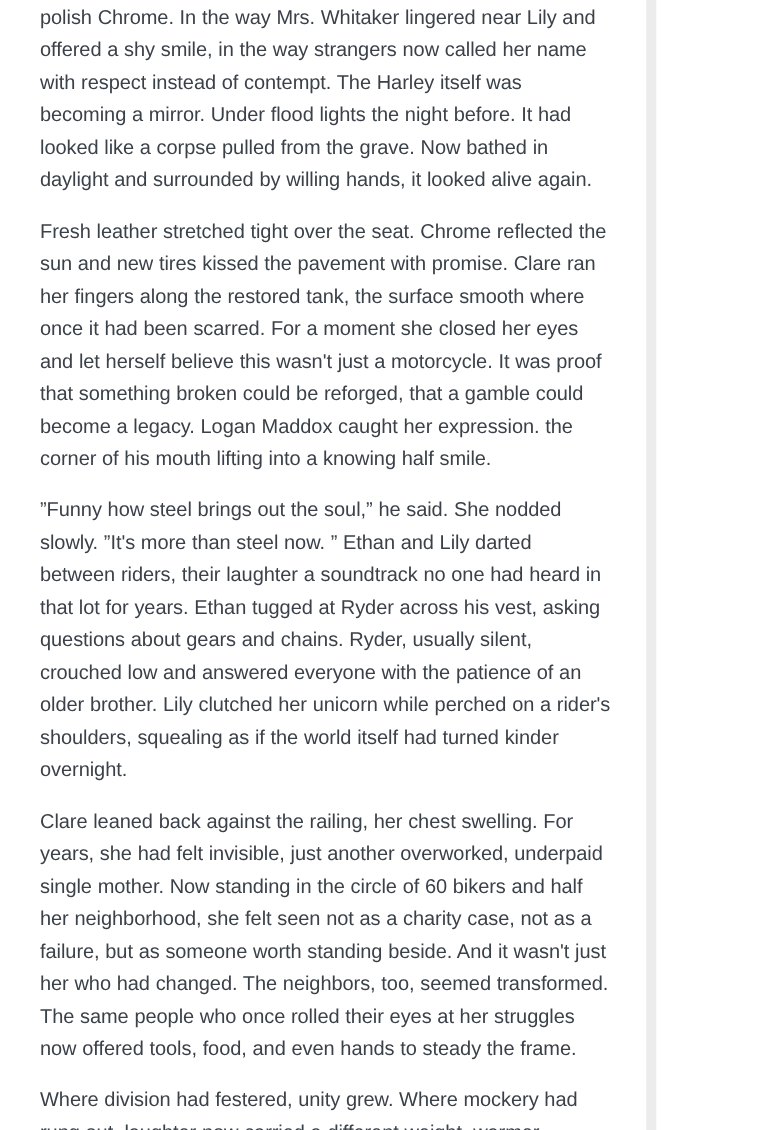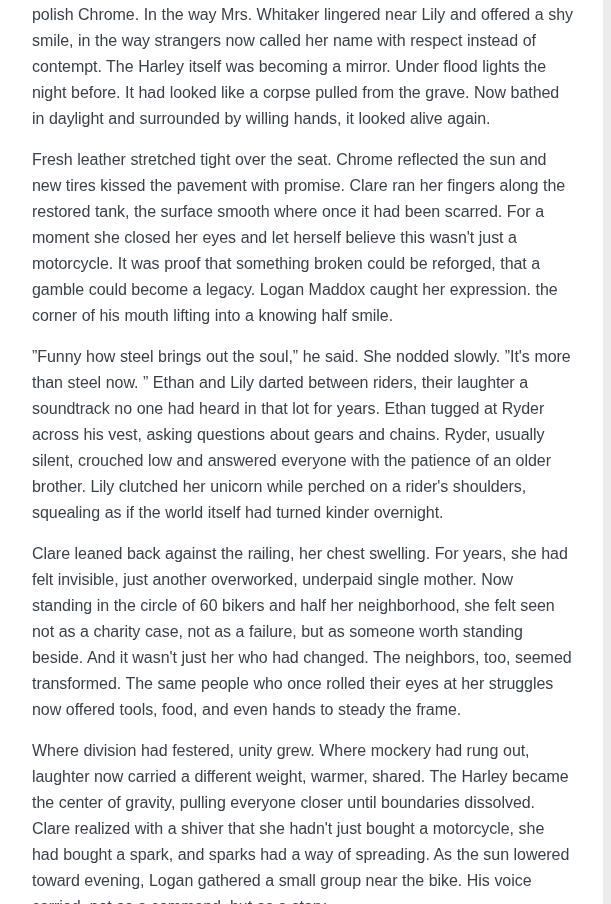--- a/index.html
+++ b/index.html
@@ -5,21 +5,21 @@
   html, body {
     margin: 0;
     padding: 0;
     background: #ffffff;
     width: 611px;
     height: 904px;
     overflow: hidden;
   }
   .page {
     position: relative;
-    width: 611px;
+    width: 525px;
     height: 904px;
     background: #ffffff;
     font-family: "Liberation Sans", "DejaVu Sans", sans-serif;
   }
   .content {
     position: absolute;
     top: 0;
     left: 0;
     right: 8px;
     bottom: 0;

